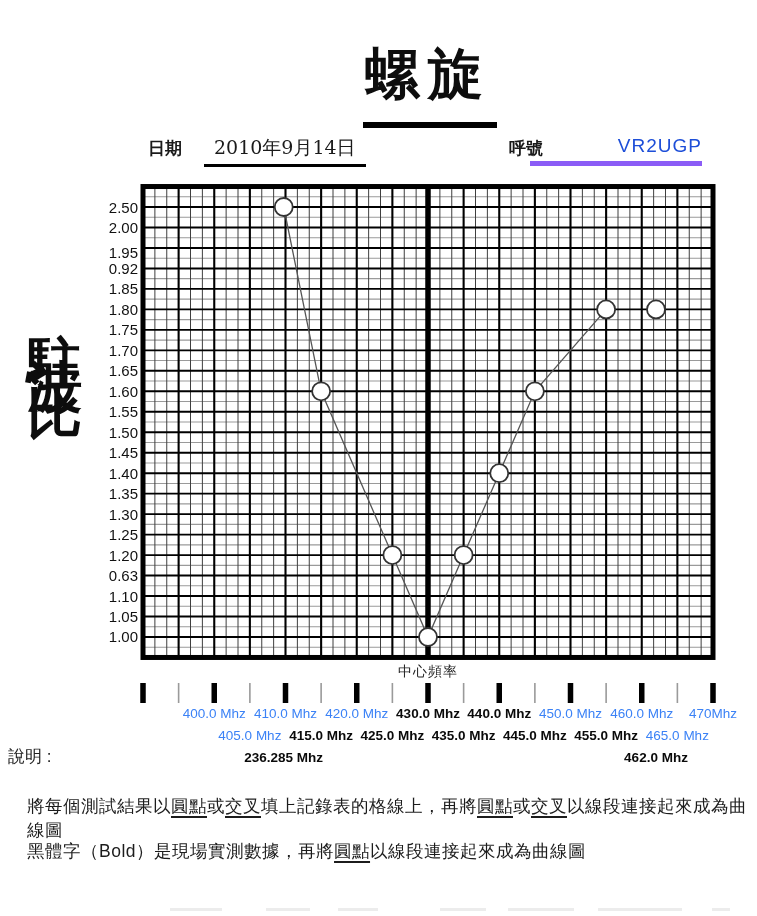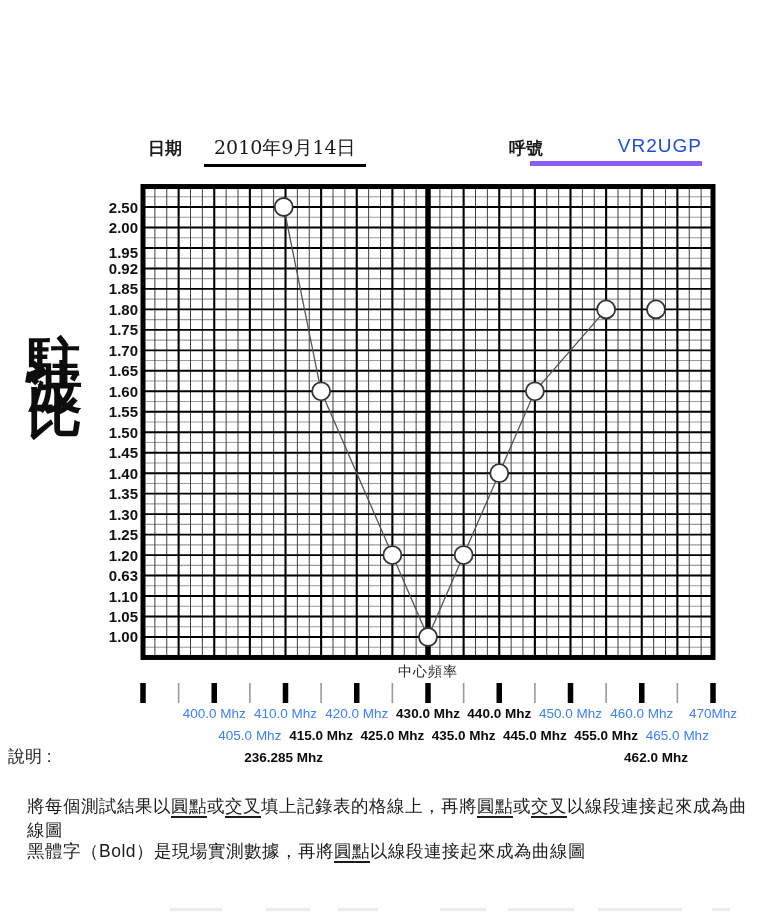--- a/index.html
+++ b/index.html
@@ -16,39 +16,40 @@
   .date-value{font-family:"DejaVu Serif",serif;font-size:19px;color:#1a1a1a;
               display:inline-block;border-bottom:3px solid #000;
               padding:0 10px 3px 10px;min-width:118px;text-align:center;}
   .call-value{font-size:19px;letter-spacing:1px;color:#1d4ed8;
               display:inline-block;border-bottom:5px solid #8b5cf6;
               padding:0 0 4px 6px;width:166px;text-align:right;}
   
   .y-axis-title{left:18px;top:288px;writing-mode:vertical-rl;text-orientation:upright;
                 font-family:"DejaVu Serif",serif;font-size:55px;font-weight:bold;
                 letter-spacing:26px;color:#0d0d0d;}
-  .y-tick{width:48px;text-align:right;font-size:15px;font-weight:bold;
+  .y-tick{width:48px;text-align:right;font-size:15px;font-weight:normal;
           height:19px;line-height:19px;color:#111;}
   .x-lbl{width:92px;text-align:center;font-size:13.5px;white-space:nowrap;}
   .x-lbl.gray{color:#3b82f6;font-weight:normal;}
   .x-lbl.bold{color:#0a0a0a;font-weight:bold;}
   .center-freq{width:120px;text-align:center;font-size:14px;color:#222;letter-spacing:1px;}
   
   .note-label{font-size:17px;color:#222;}
   .para{left:27px;width:720px;font-size:17.5px;color:#1c1c1c;letter-spacing:0.5px;
         line-height:24px;}
   .u-term{text-decoration:underline;text-underline-offset:4px;
           text-decoration-thickness:1.5px;}
   .artifact-dash{display:inline-block;height:3px;background:#ececec;
                  vertical-align:top;}
 </style>
 </head>
 <body>
 
 <div class="abs title-row">
+  <span class="title-underlined">螺旋</span>
 </div>
 
 <div class="abs" style="left:148px;top:137px;">
   <span class="hdr-label">日期</span>
 </div>
 <div class="abs" style="left:204px;top:135px;">
   <span class="date-value">2010年9月14日</span>
 </div>
 
 <div class="abs" style="left:481px;top:137px;margin-left:28px;">

